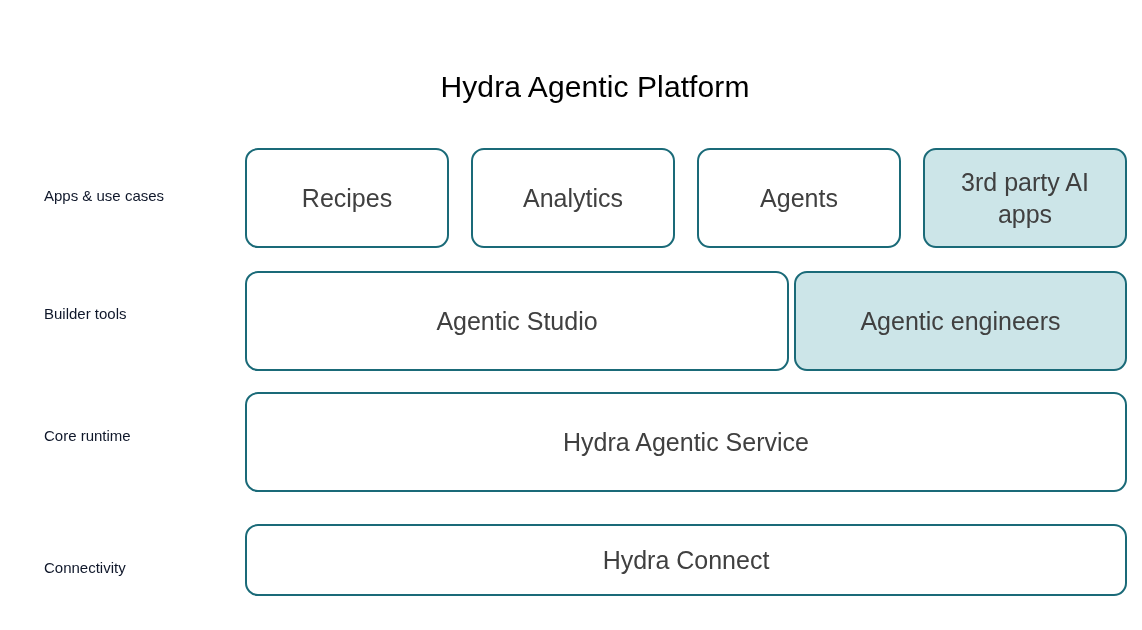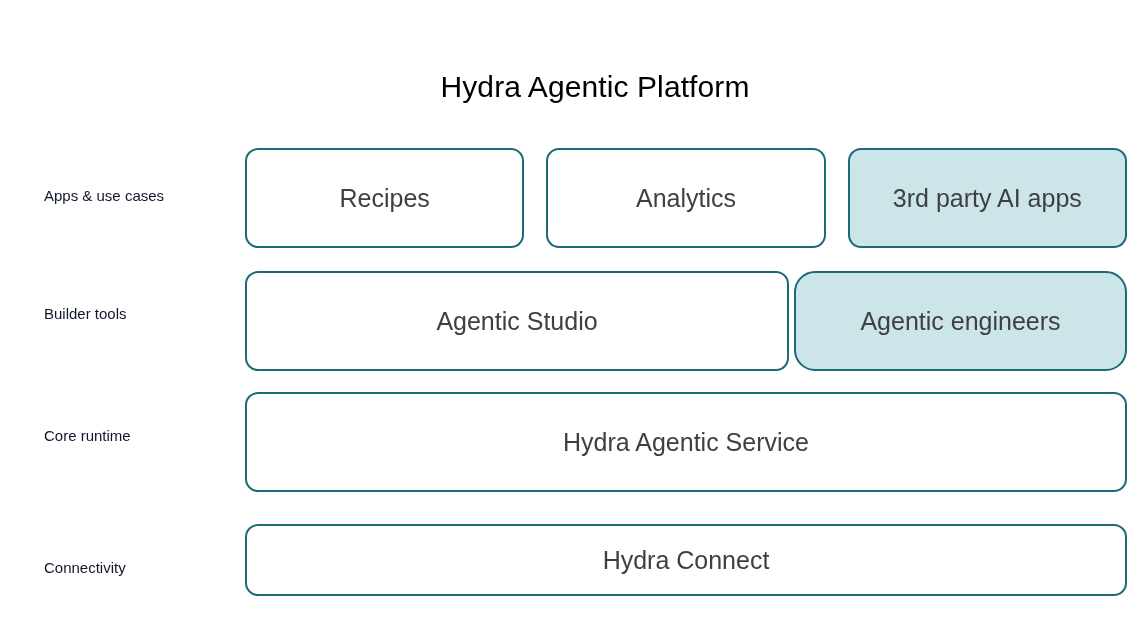--- a/index.html
+++ b/index.html
@@ -83,21 +83,21 @@
   #row-apps            { top: 112px; height: 100px; }
   #row-apps .row-label { top: 38px; }
   #row-apps .row-boxes { top: 0; height: 100px; gap: 22px; }
   #row-apps .box       { flex: 1 1 0; height: 100px; }
 
   
   #row-builder            { top: 235px; height: 100px; }
   #row-builder .row-label { top: 33px; }
   #row-builder .row-boxes { top: 0; height: 100px; gap: 5px; }
   #box-agentic-studio     { width: 549px; height: 100px; }
-  #box-agentic-engineers  { width: 336px; height: 100px; border-radius: 21px; }
+  #box-agentic-engineers  { width: 336px; height: 100px; }
 
   
   #row-core            { top: 356px; height: 100px; }
   #row-core .row-label { top: 34px; }
   #row-core .row-boxes { top: 0; height: 100px; }
   #row-core .box       { width: 906px; height: 100px; }
 
   
   #row-conn            { top: 488px; height: 96px; }
   #row-conn .row-label { top: 34px; }
@@ -109,20 +109,21 @@
 
 <div id="diagram">
 
   <div id="title">Hydra Agentic Platform</div>
 
   <div class="row" id="row-apps">
     <div class="row-label">Apps &amp; use cases</div>
     <div class="row-boxes">
       <div class="box">Recipes</div>
       <div class="box">Analytics</div>
+      <div class="box">Agents</div>
       <div class="box teal">3rd party AI apps</div>
     </div>
   </div>
 
   <div class="row" id="row-builder">
     <div class="row-label">Builder tools</div>
     <div class="row-boxes">
       <div class="box" id="box-agentic-studio">Agentic Studio</div>
       <div class="box teal" id="box-agentic-engineers">Agentic engineers</div>
     </div>

